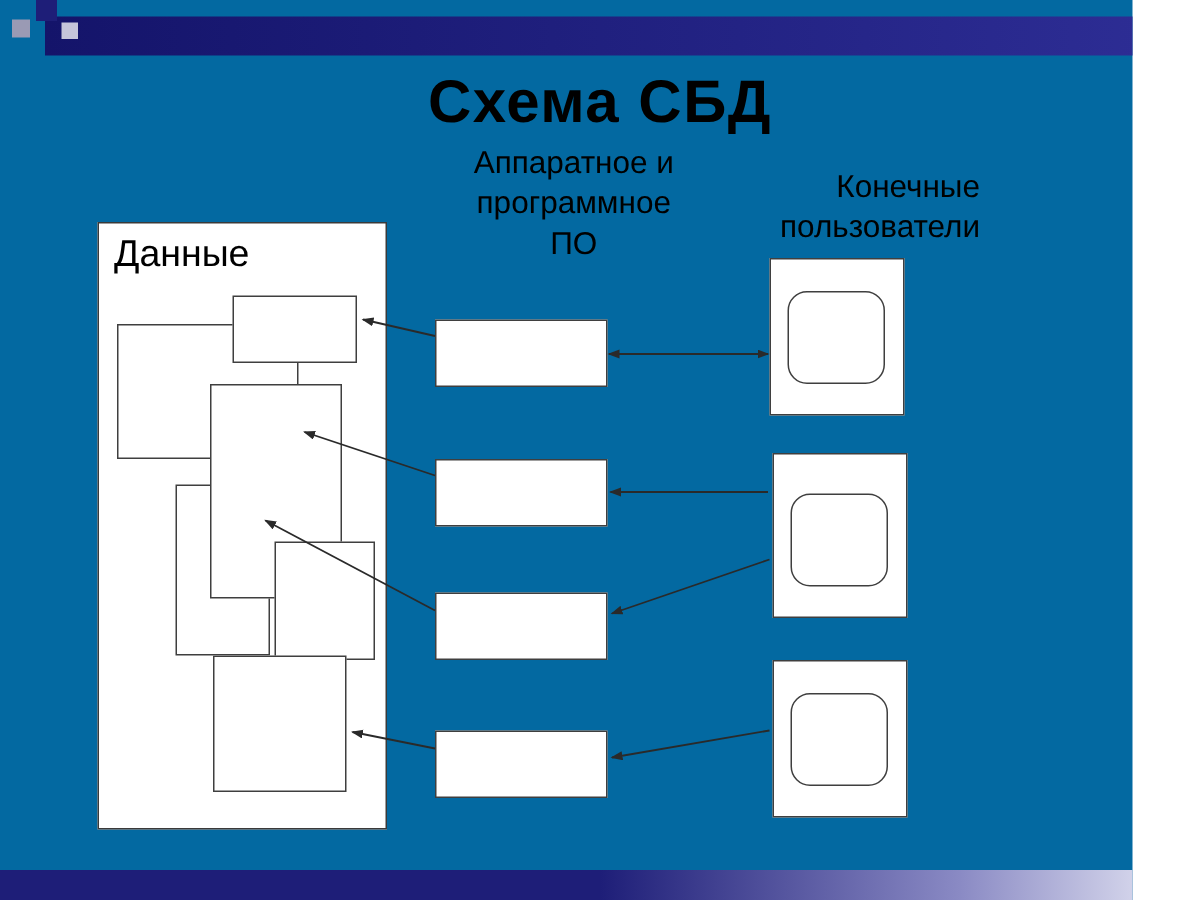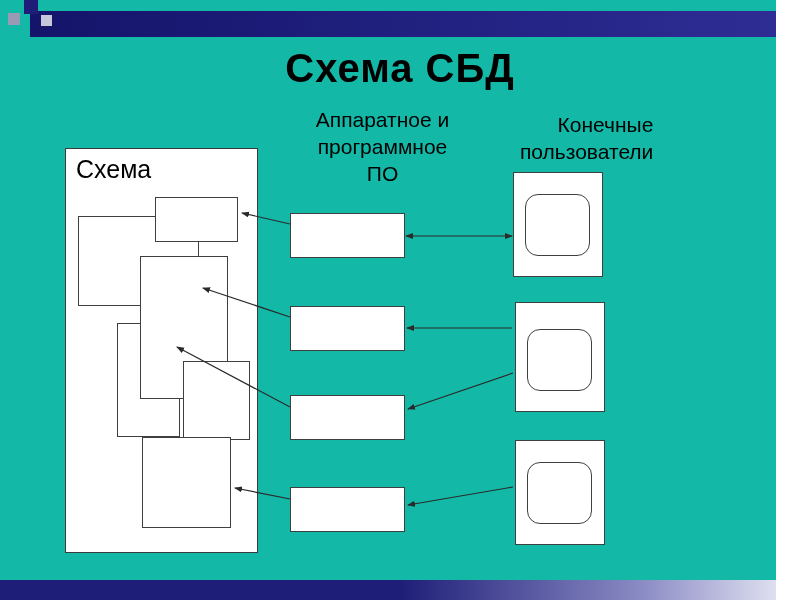--- a/index.html
+++ b/index.html
@@ -1,18 +1,18 @@
 <!DOCTYPE html>
 <html><head>
 <meta charset="utf-8">
 <style>
   html,body { margin:0; padding:0; background:#ffffff; }
   .slide {
-    position:relative; width:755px; height:600px; background:#14b8a6;
-    font-family:"Liberation Sans", sans-serif; overflow:hidden; color:#000;padding-left:21px;
+    position:relative; width:755px; height:600px; background:#0369a1;
+    font-family:"Liberation Sans", sans-serif; overflow:hidden; color:#000;
   }
 
   
   .top-bar {
     position:absolute; left:30px; top:11px; width:770px; height:26px;
     background:linear-gradient(to right,#14146a 0%,#232384 60%,#2e2e96 100%);
   }
   .sq { position:absolute; }
   .sq-navy  { left:24px; top:0px;  width:14px; height:14px; background:#1e1e78; }
   .sq-gray1 { left:8px;  top:13px; width:12px; height:12px; background:#9a9ab4; }
@@ -23,21 +23,21 @@
   }
 
   .title {
     position:absolute; left:0; top:46px; width:800px; text-align:center;
     font-size:40px; font-weight:bold; letter-spacing:1px;
   }
 
   .col-label {
     position:absolute; font-size:21px; line-height:1.28; white-space:pre-line;
   }
-  .label-mid   { left:290px; top:107px; width:185px; text-align:center; }
+  .label-mid   { left:290px; top:96px; width:185px; text-align:center; }
   .label-right { left:520px; top:112px; text-align:right; }
 
   
   .data-container {
     position:absolute; left:65px; top:148px; width:191px; height:403px;
     border:1px solid #3a3a3a; background:#fff;
   }
   .data-label { position:absolute; left:10px; top:6px; font-size:25px; }
 
   .box { position:absolute; background:#ffffff; border:1px solid #3f3f3f; box-sizing:border-box; }
@@ -62,21 +62,21 @@
   <div class="bottom-bar"></div>
 
   <div class="title">Схема СБД</div>
   <div class="col-label label-mid">Аппаратное и
 программное
 ПО</div>
   <div class="col-label label-right">Конечные
 пользователи</div>
 
   <div class="data-container">
-    <span class="data-label">Схема</span>
+    <span class="data-label">Данные</span>
   </div>
 
   <div class="box" style="left:78px;  top:216px; width:121px; height:90px;"></div>
   <div class="box" style="left:155px; top:197px; width:83px;  height:45px;"></div>
   <div class="box" style="left:117px; top:323px; width:63px;  height:114px;"></div>
   <div class="box" style="left:140px; top:256px; width:88px;  height:143px;"></div>
   <div class="box" style="left:183px; top:361px; width:67px;  height:79px;"></div>
   <div class="box" style="left:142px; top:437px; width:89px;  height:91px;"></div>
 
   <div class="box" style="left:290px; top:213px; width:115px; height:45px;"></div>

